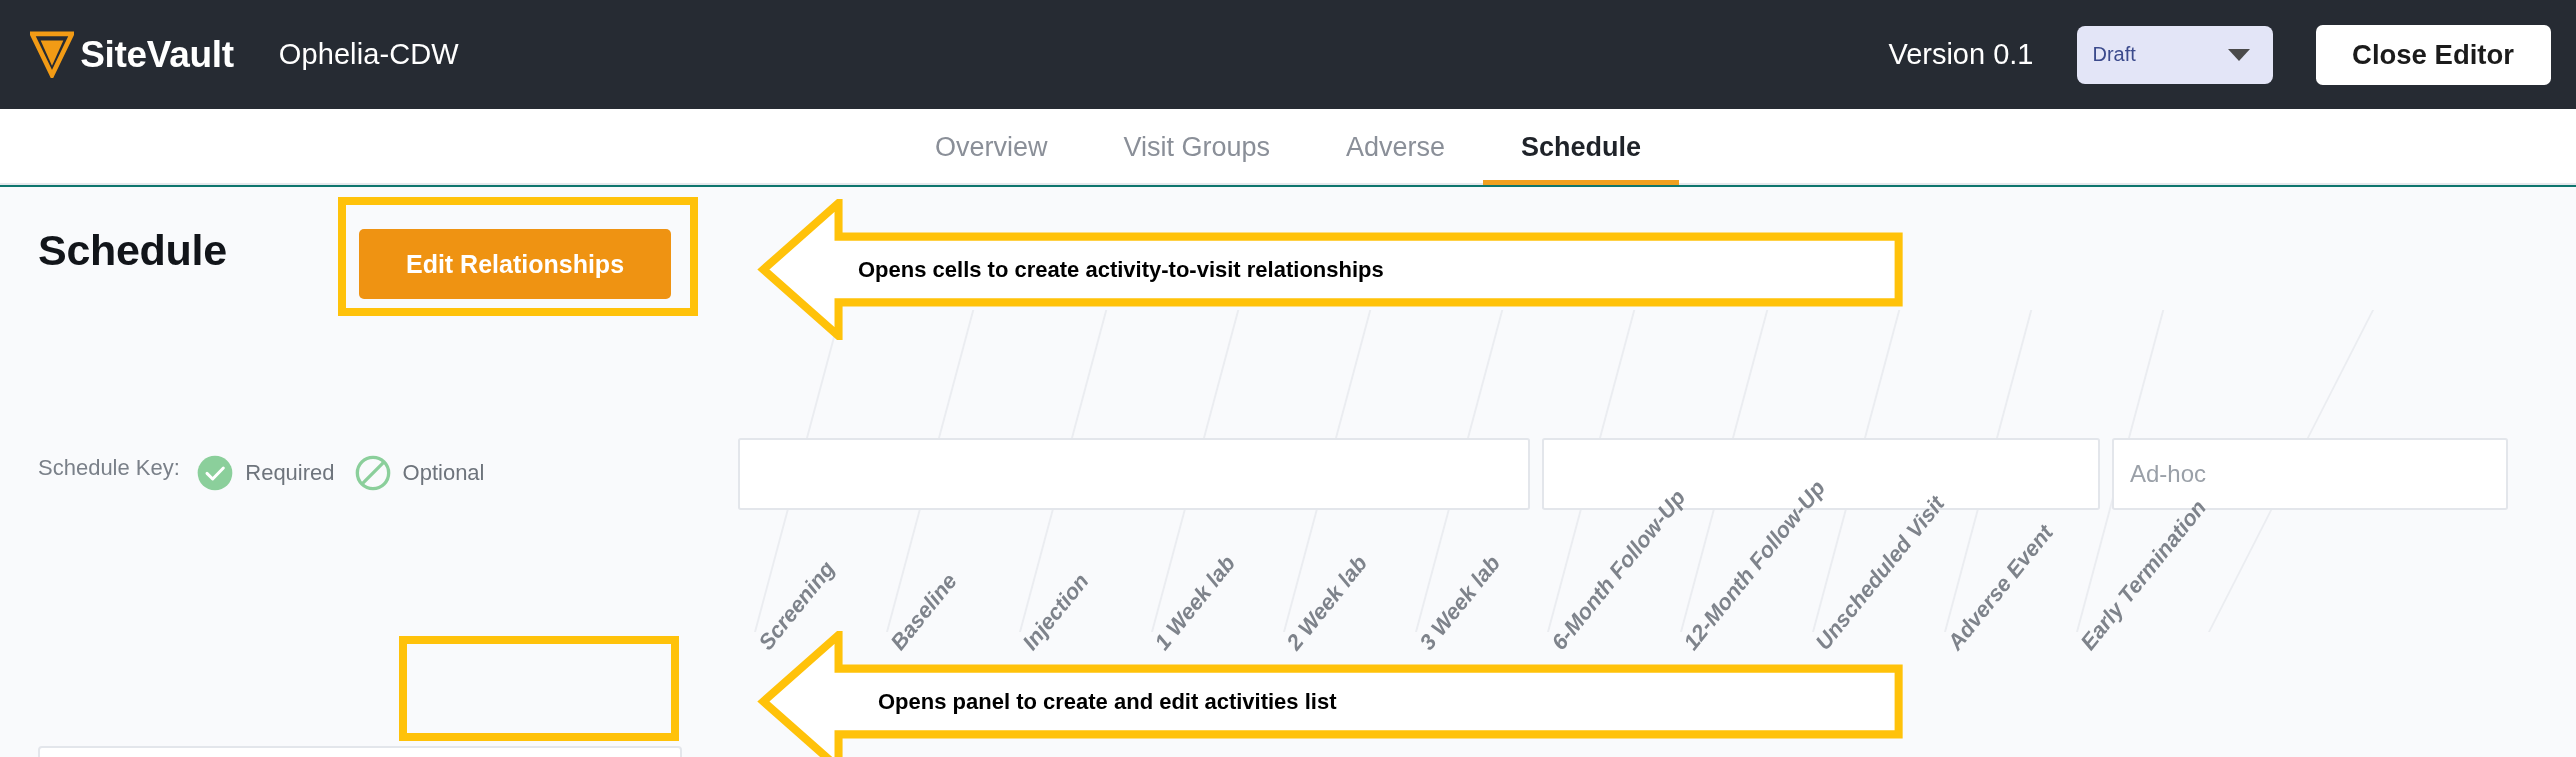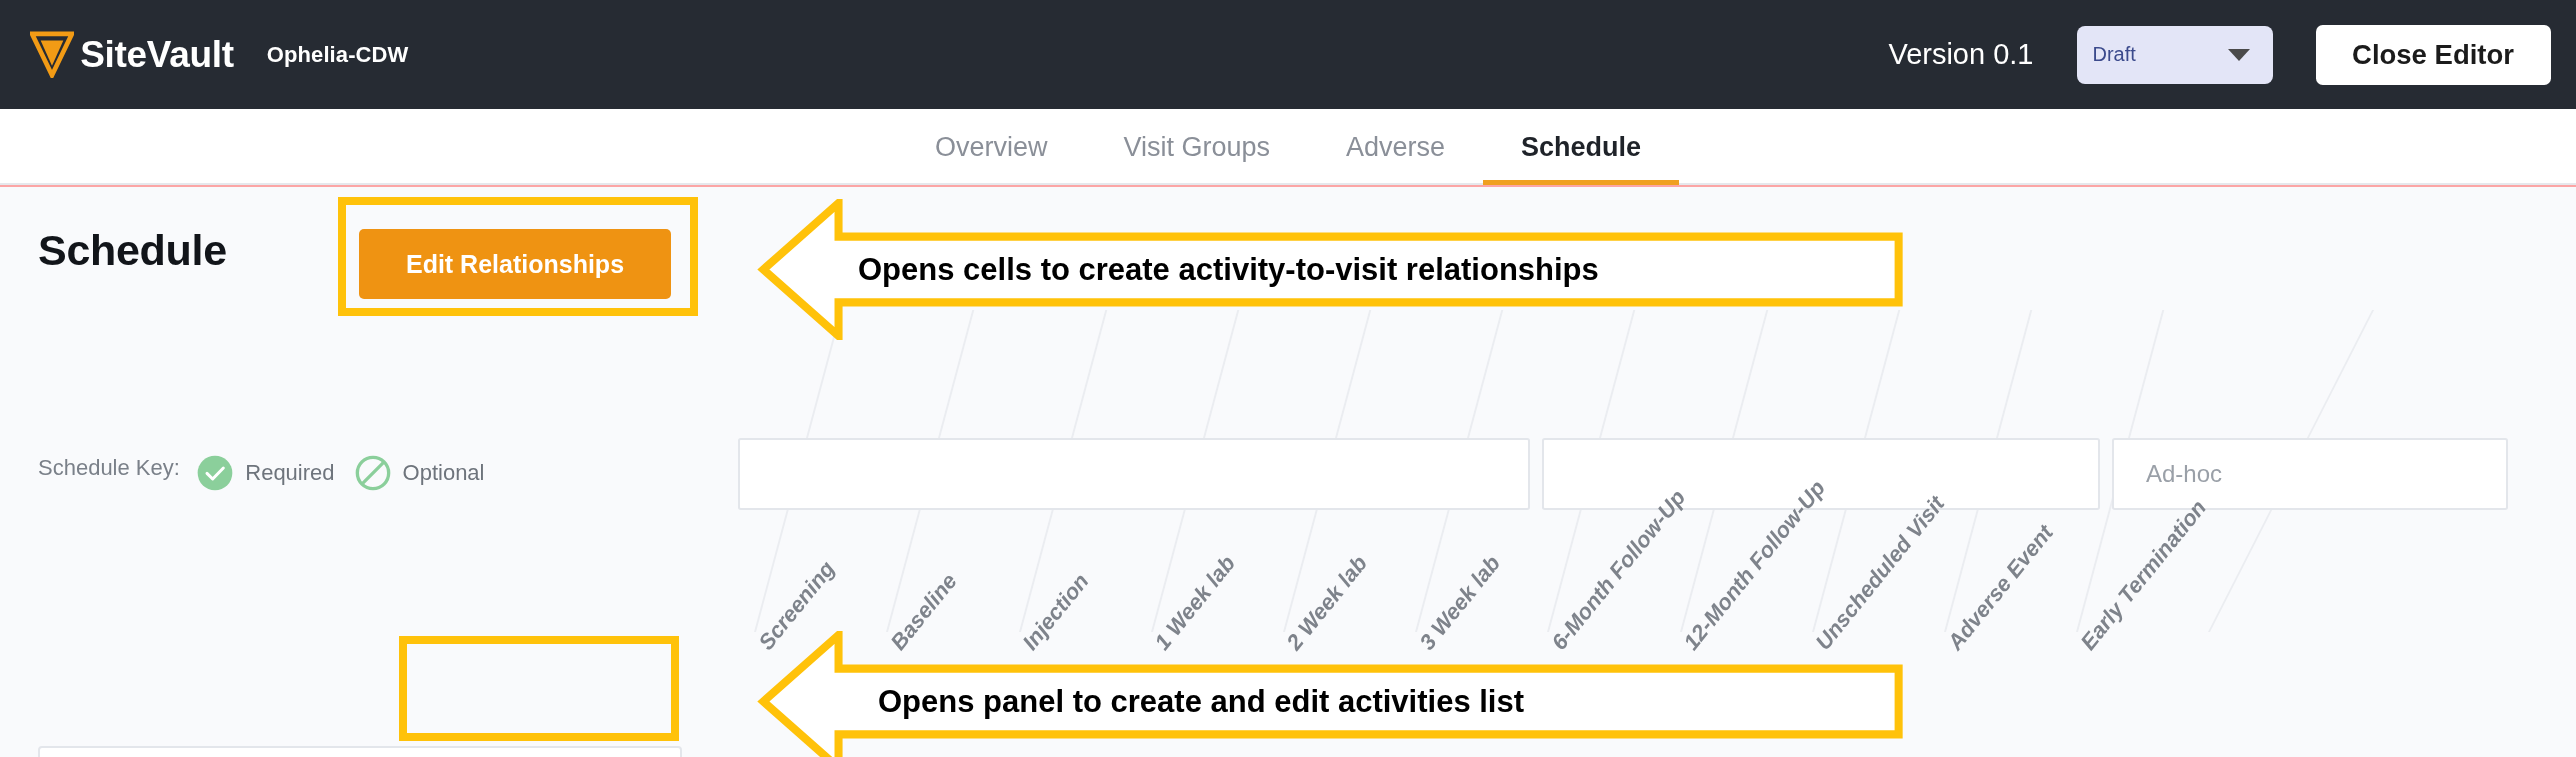--- a/index.html
+++ b/index.html
@@ -2,36 +2,36 @@
 <html style="font-size:10.7px"><head>
 <meta charset="utf-8">
 <style>
   * { box-sizing: border-box; margin: 0; padding: 0; }
   html, body {
     width: 2576px; height: 758px;
     background: #ffffff;
     font-family: "Liberation Sans", sans-serif;
     overflow: hidden;
   }
-  #root { position: relative; width: 2576px; height: 758px; background:#fca5a5; }
+  #root { position: relative; width: 2576px; height: 758px; background:#0f766e; }
 
   
   .topbar {
     position: absolute; left:0; top:0; width:2576px; height:109px;
     background:#262B33; display:flex; align-items:center;
   }
   .brand { display:flex; align-items:center; margin-left:29.5px; }
   .logo-mark { width:44px; height:47px; position:relative; }
   .logo-mark svg { display:block; }
   .brand-name {
     color:#ffffff; font-size:37px; font-weight:700; letter-spacing:-0.3px;
     margin-left:6.7px;
   }
   .study-name {
-    color:#ffffff; font-size:22px; font-weight:700; margin-left:33px;
+    color:#ffffff; font-size:29px; font-weight:400; margin-left:45px;
     letter-spacing:0.1px;
   }
   .topbar-right {
     position:absolute; right:25.5px; top:0; height:109px;
     display:flex; align-items:center; gap:16px;
   }
   .version-label {
     color:#ffffff; font-size:29px; font-weight:400; margin-right:27px;
     white-space:nowrap;
   }
@@ -84,21 +84,21 @@
   }
 
   
   .vg-strip { position:absolute; left:738px; top:251px; height:74px; }
   .vg-box {
     position:absolute; top:0; height:72px; background:#ffffff;
     border:2px solid #E3E6EB; border-radius:2.7px;
     display:flex; align-items:center;
   }
   .vg-box .vg-label {
-    margin-left:32px; color:#9AA0A8; font-size:24px; font-weight:400;
+    margin-left:16px; color:#9AA0A8; font-size:24px; font-weight:400;
   }
 
   
   .skew-region { position:absolute; left:0; top:0; width:2576px; height:570px; pointer-events:none; }
 
   
   .sched-key {
     position:absolute; left:38px; top:268px; display:flex; 
   }
   .sched-key .key-caption { color:#7A8089; font-size:22px; margin-right:17.4px; white-space:nowrap; }
@@ -112,21 +112,21 @@
     background:#ffffff; border:2px solid #E3E6EB; border-radius:4px;
     display:flex; align-items:center;
   }
 
   
   .hl-box { position:absolute; border:8px solid #FFC20A; background:transparent; }
 
   .callout { position:absolute; }
   .callout svg { position:absolute; left:0; top:0; }
   .callout .callout-text {
-    position:absolute; color:#000000; font-size:31px; font-weight:700;
+    position:absolute; color:#000000; font-size:22px; font-weight:700;
     white-space:nowrap; display:flex; align-items:center; height:100%;
   }
 </style>
 </head>
 <body>
 
 <div id="root">
 
   <div class="topbar">
     <div class="brand">

